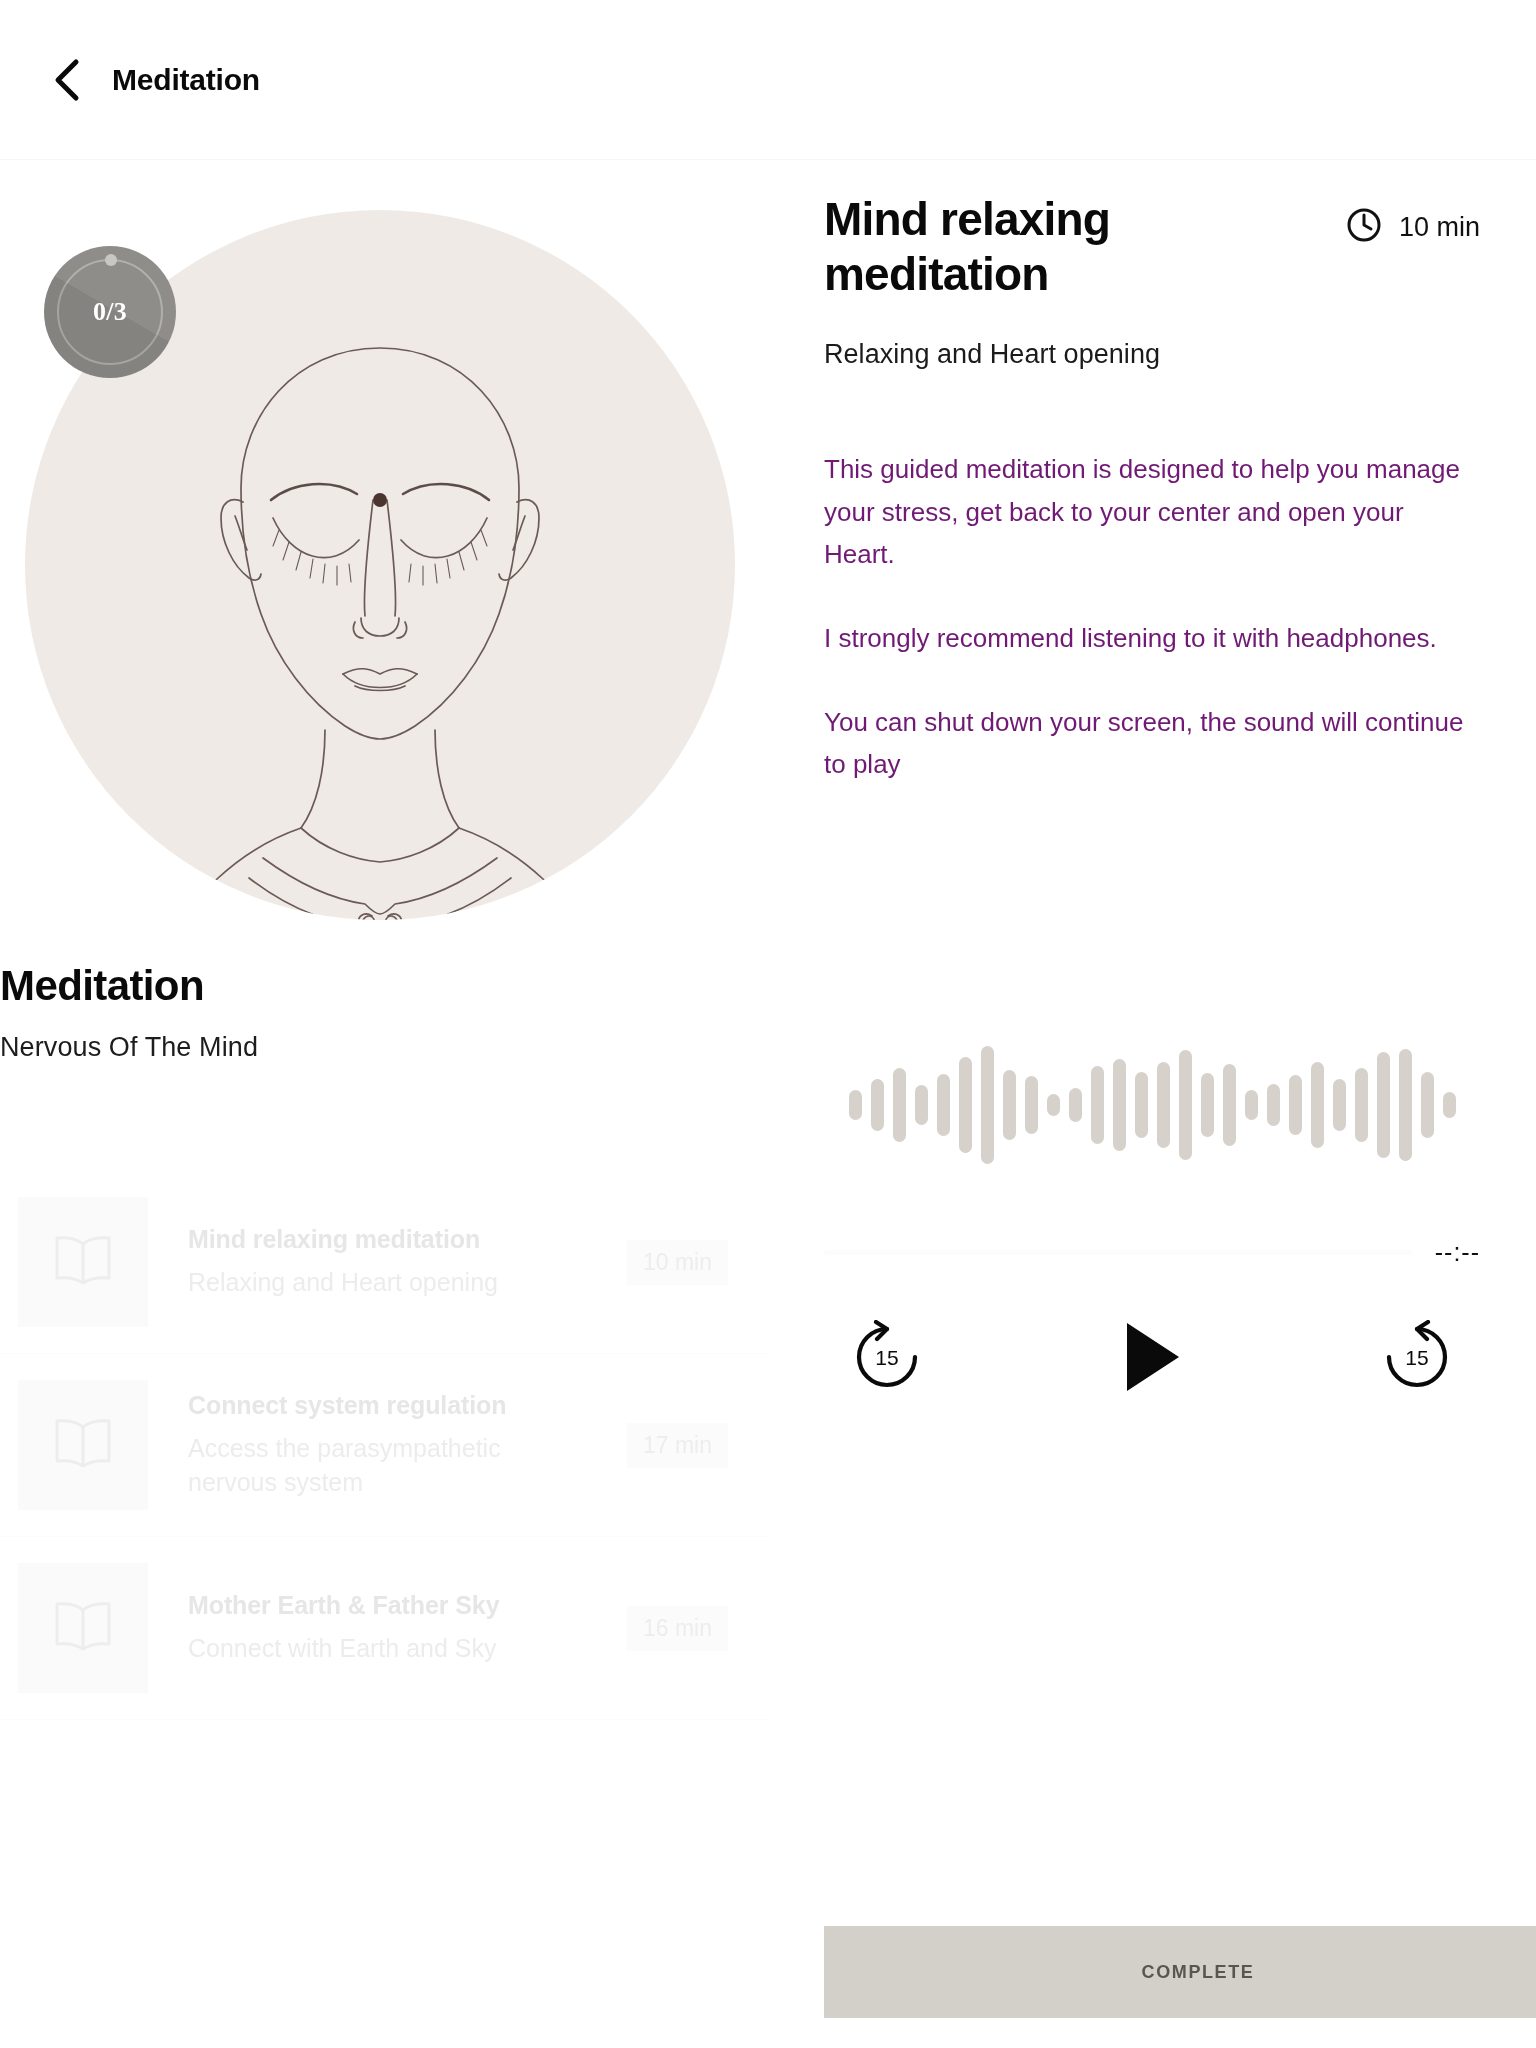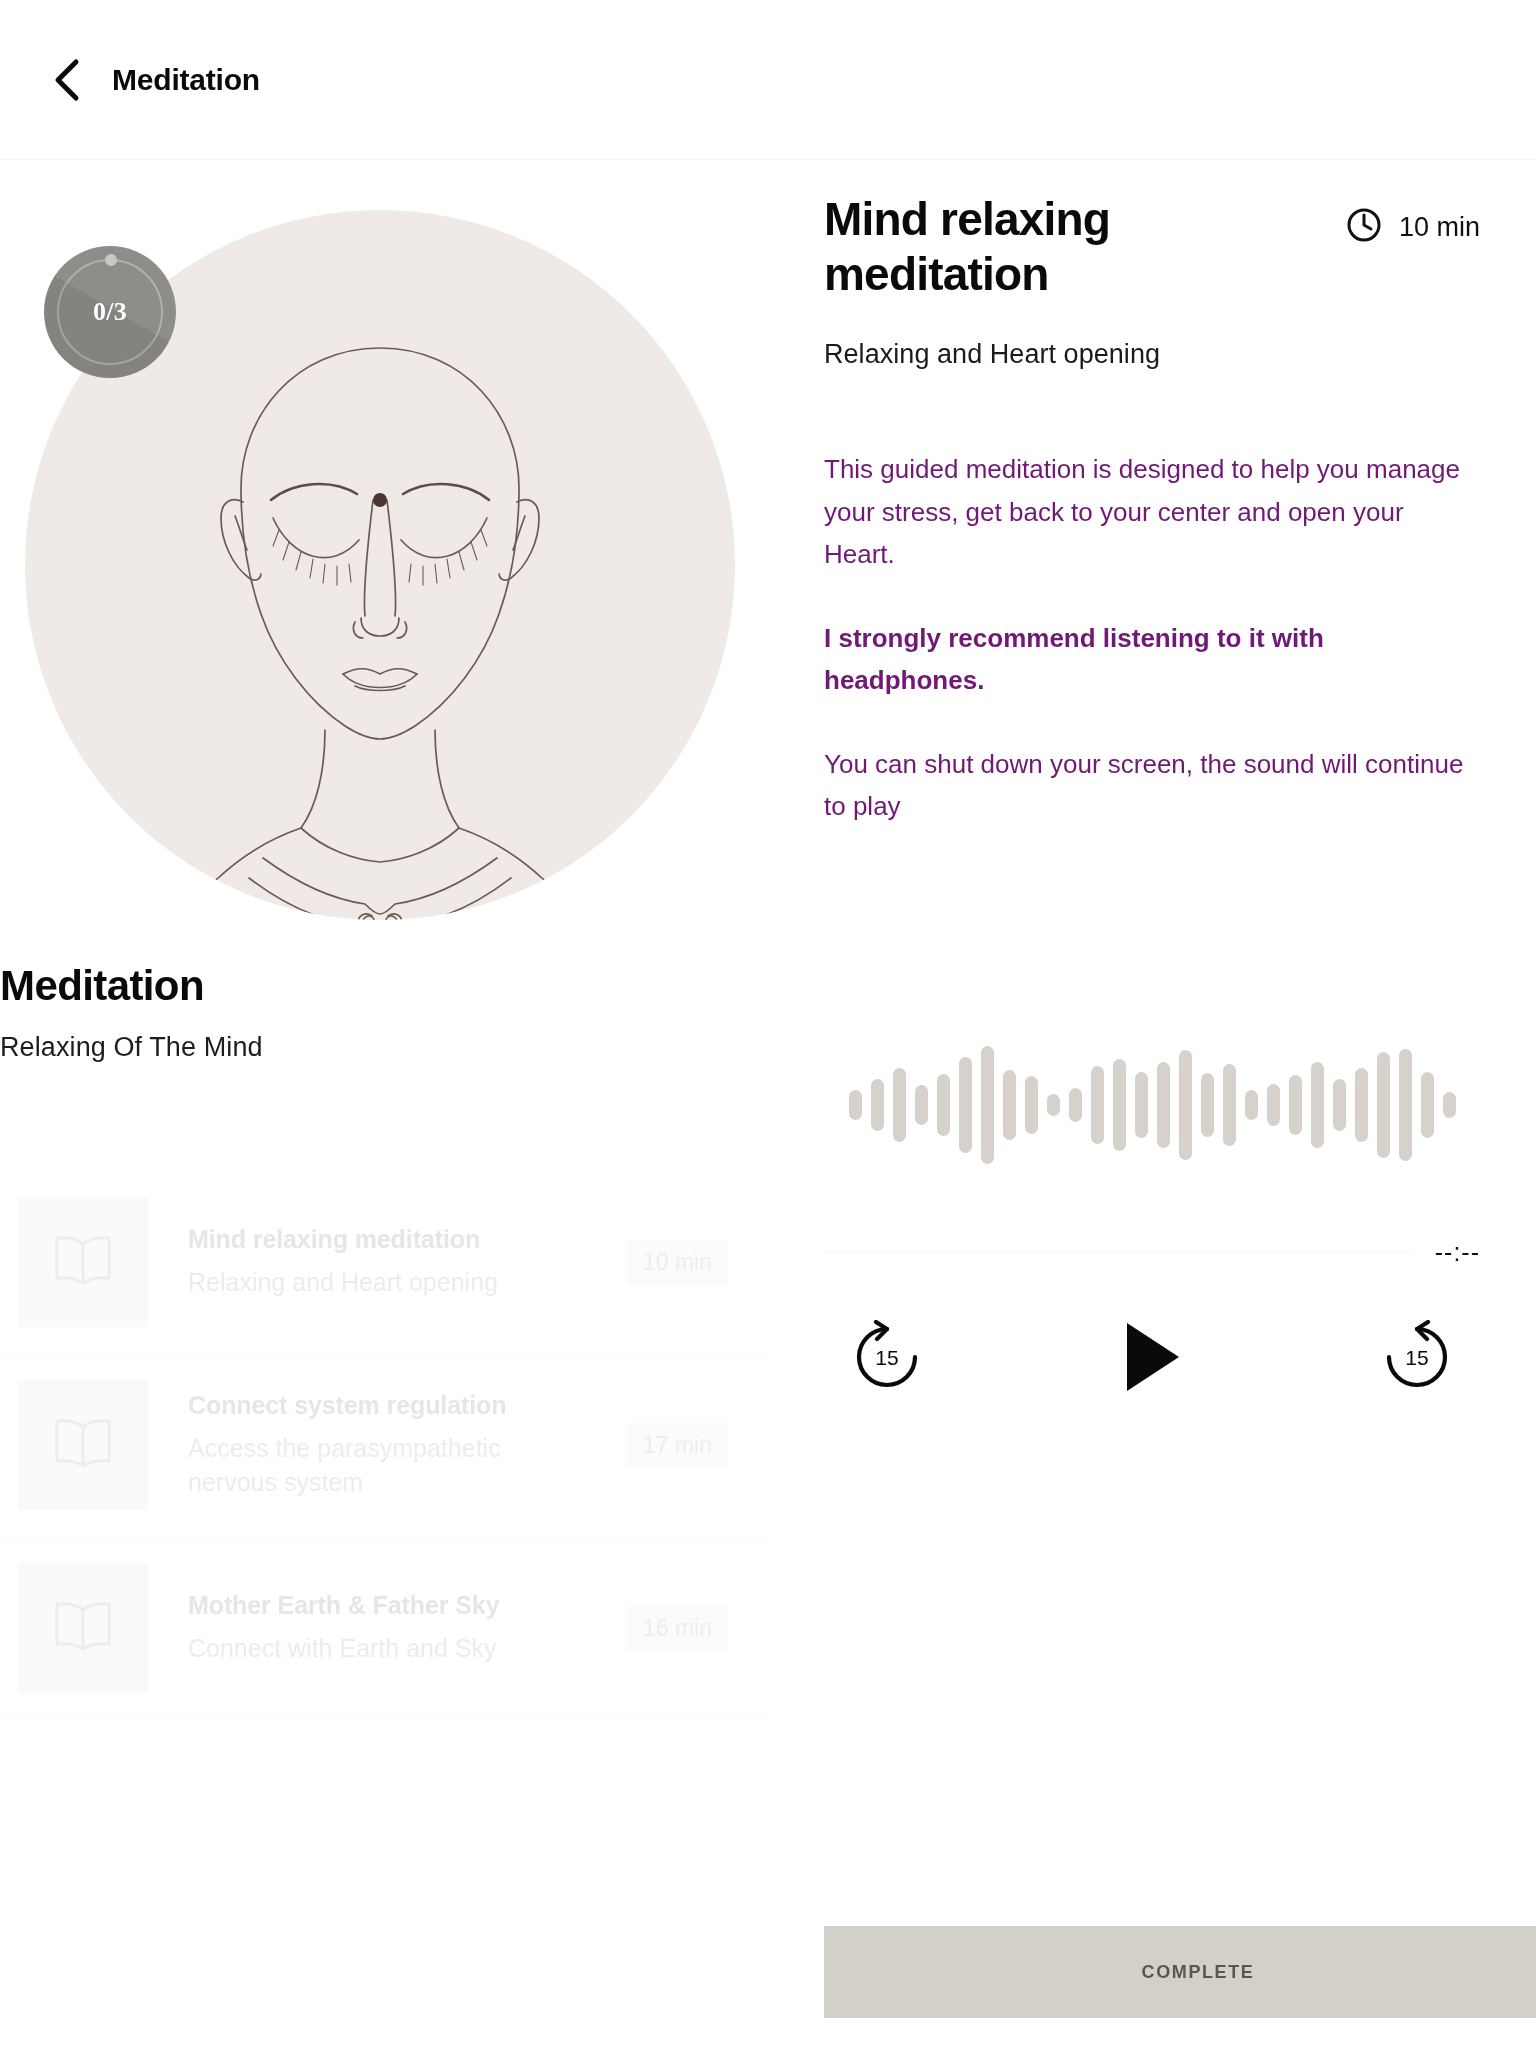--- a/index.html
+++ b/index.html
@@ -259,21 +259,21 @@
   }
 
   .detail-body {
     margin-top: 78px;
     font-size: 26px;
     line-height: 1.62;
     color: #701a75;
     max-width: 660px;
   }
   .detail-body p { margin-bottom: 42px; }
-  .detail-body p.bold { font-weight: bold; }
+  .detail-body p.bold { font-weight: normal; }
   .detail-body p:last-child { margin-bottom: 6px; }
 
   
   .player {
     position: absolute;
     left: 56px;
     top: 880px;
     width: 656px;
   }
   .waveform {
@@ -447,21 +447,21 @@
       <div class="progress-badge">
         <div class="ring"></div>
         <div class="shade"></div>
         <div class="knob"></div>
         <div class="pnum">0/3</div>
       </div>
     </div>
 
     <div class="section-head">
       <div class="section-title">Meditation</div>
-      <div class="section-sub">Relaxing Of The Mind</div>
+      <div class="section-sub">Nervous Of The Mind</div>
     </div>
 
     <div class="playlist">
 
       <div class="track">
         <div class="track-thumb">
           <span>
             <svg width="64" height="56" viewBox="0 0 64 56">
               <path d="M32 12 C 26 7 16 5 6 6 L 6 46 C 16 45 26 47 32 51 C 38 47 48 45 58 46 L 58 6 C 48 5 38 7 32 12 Z" fill="none" stroke="#ededed" stroke-width="3" stroke-linejoin="round"></path>
               <line x1="32" y1="12" x2="32" y2="51" stroke="#ededed" stroke-width="3"></line>

